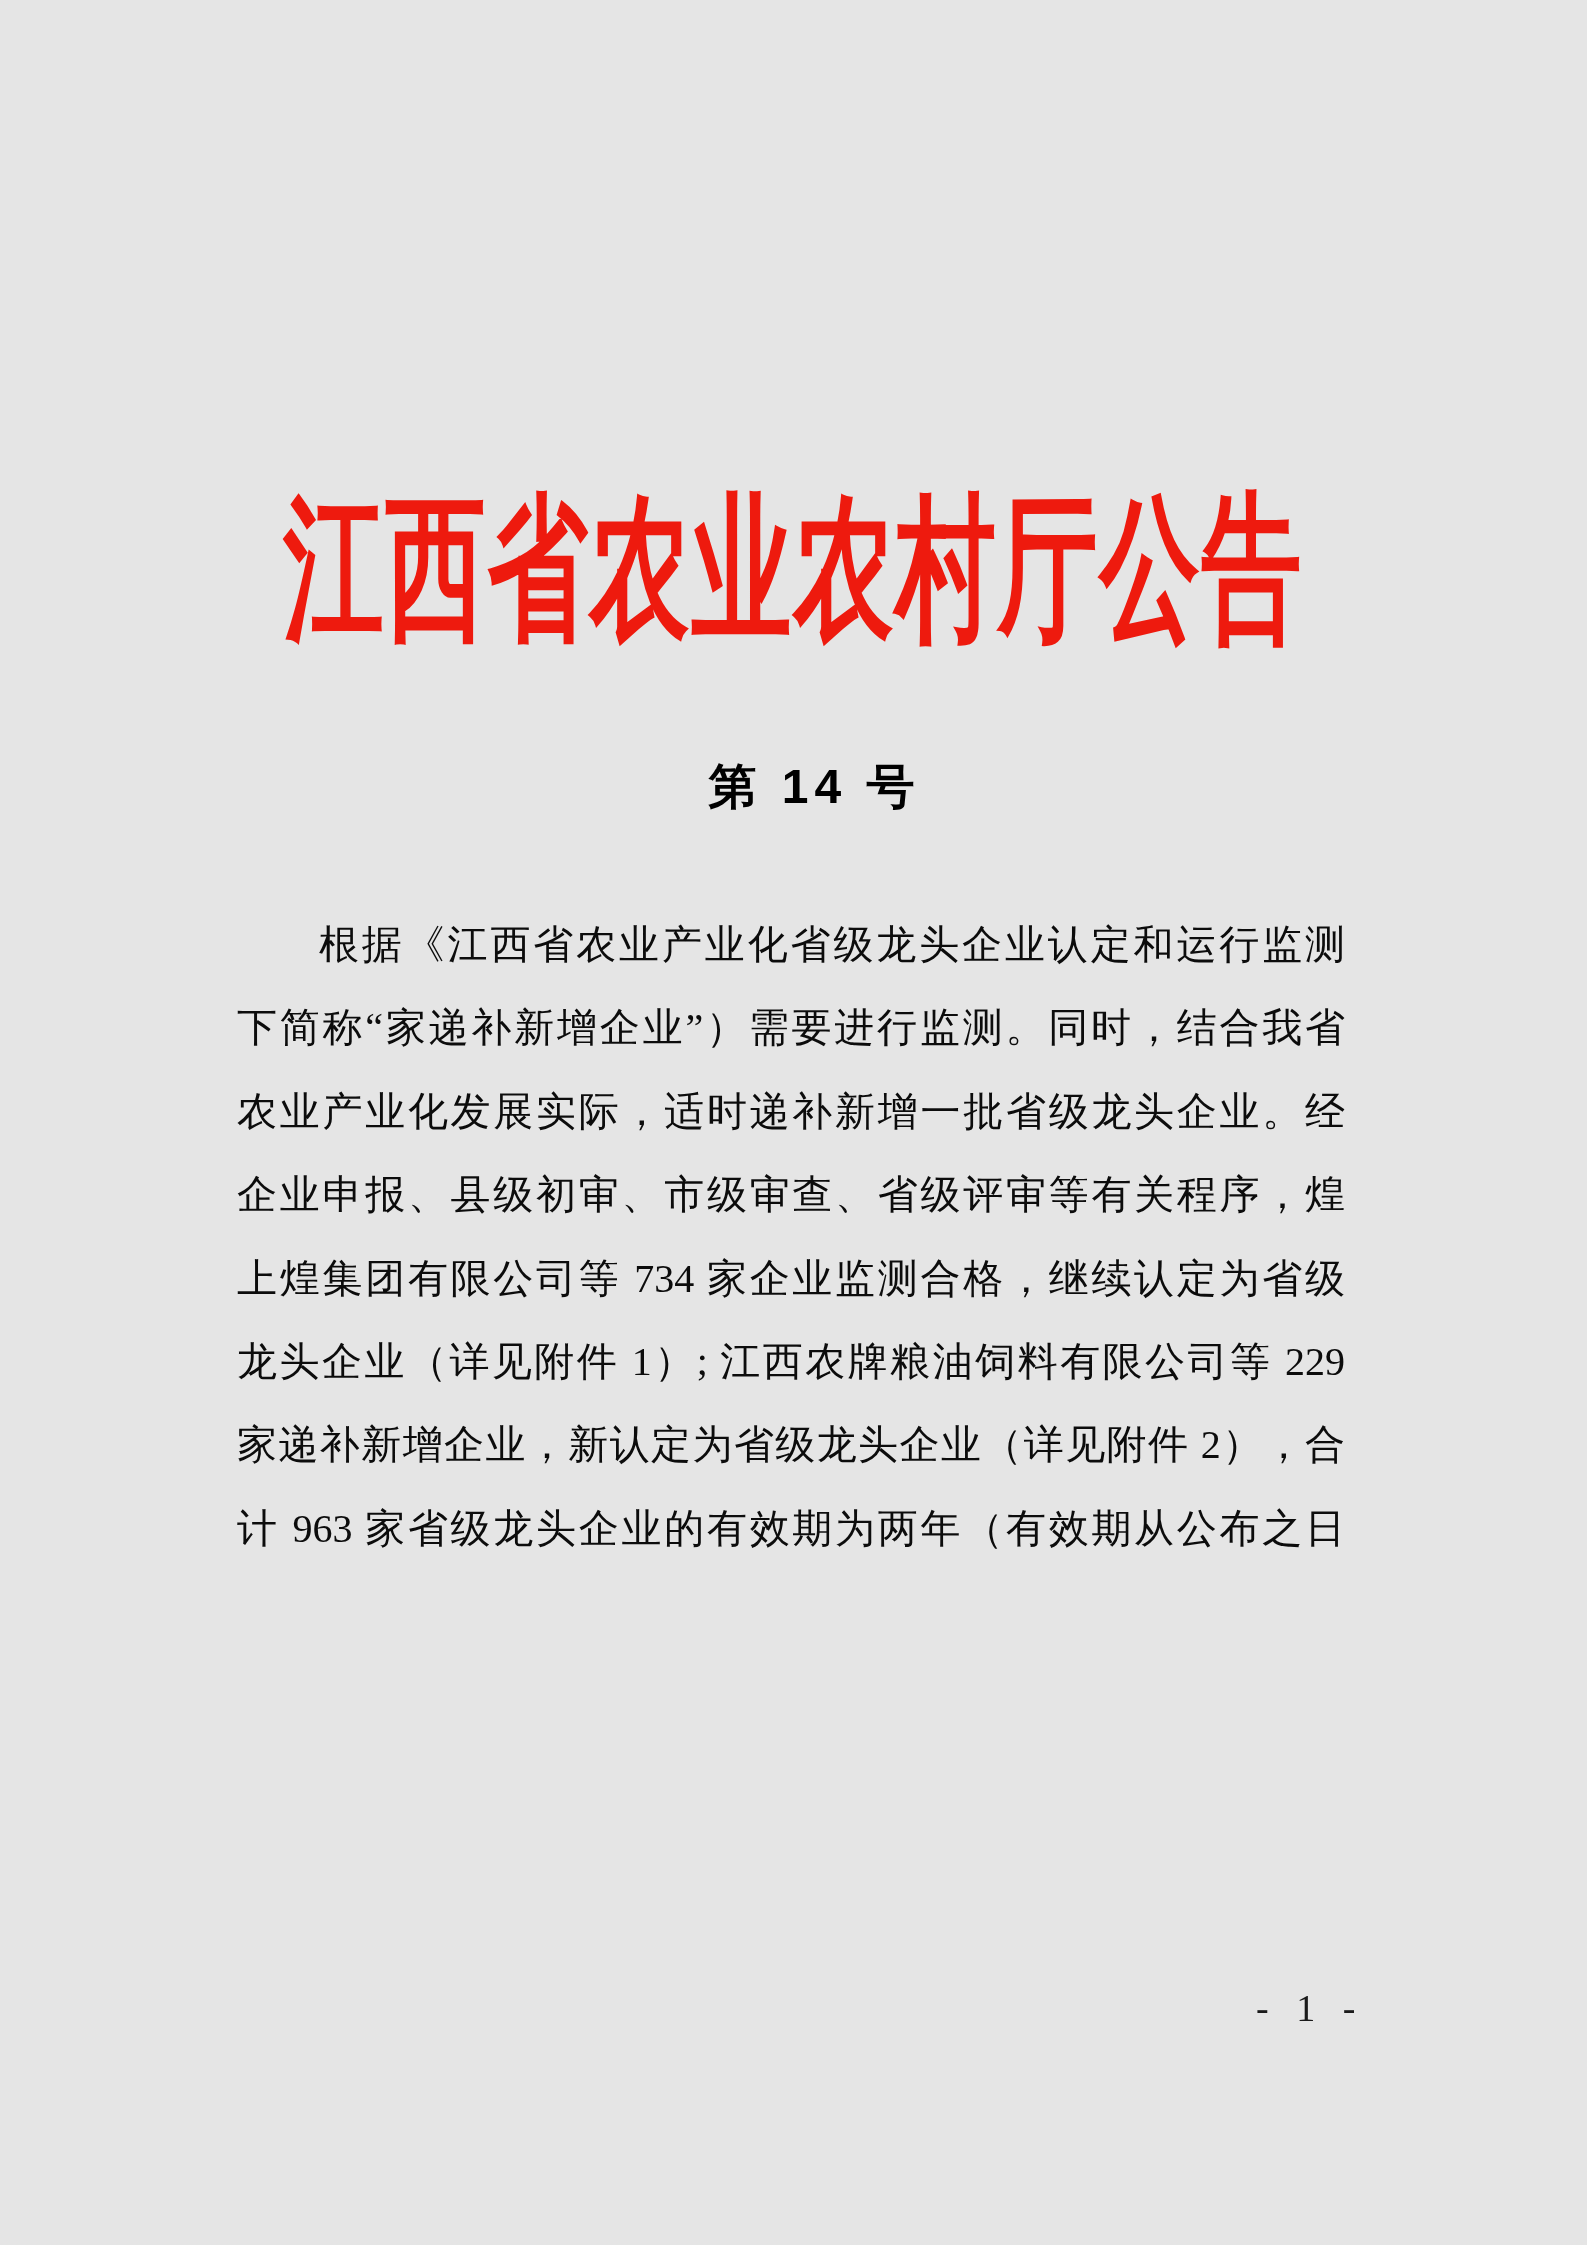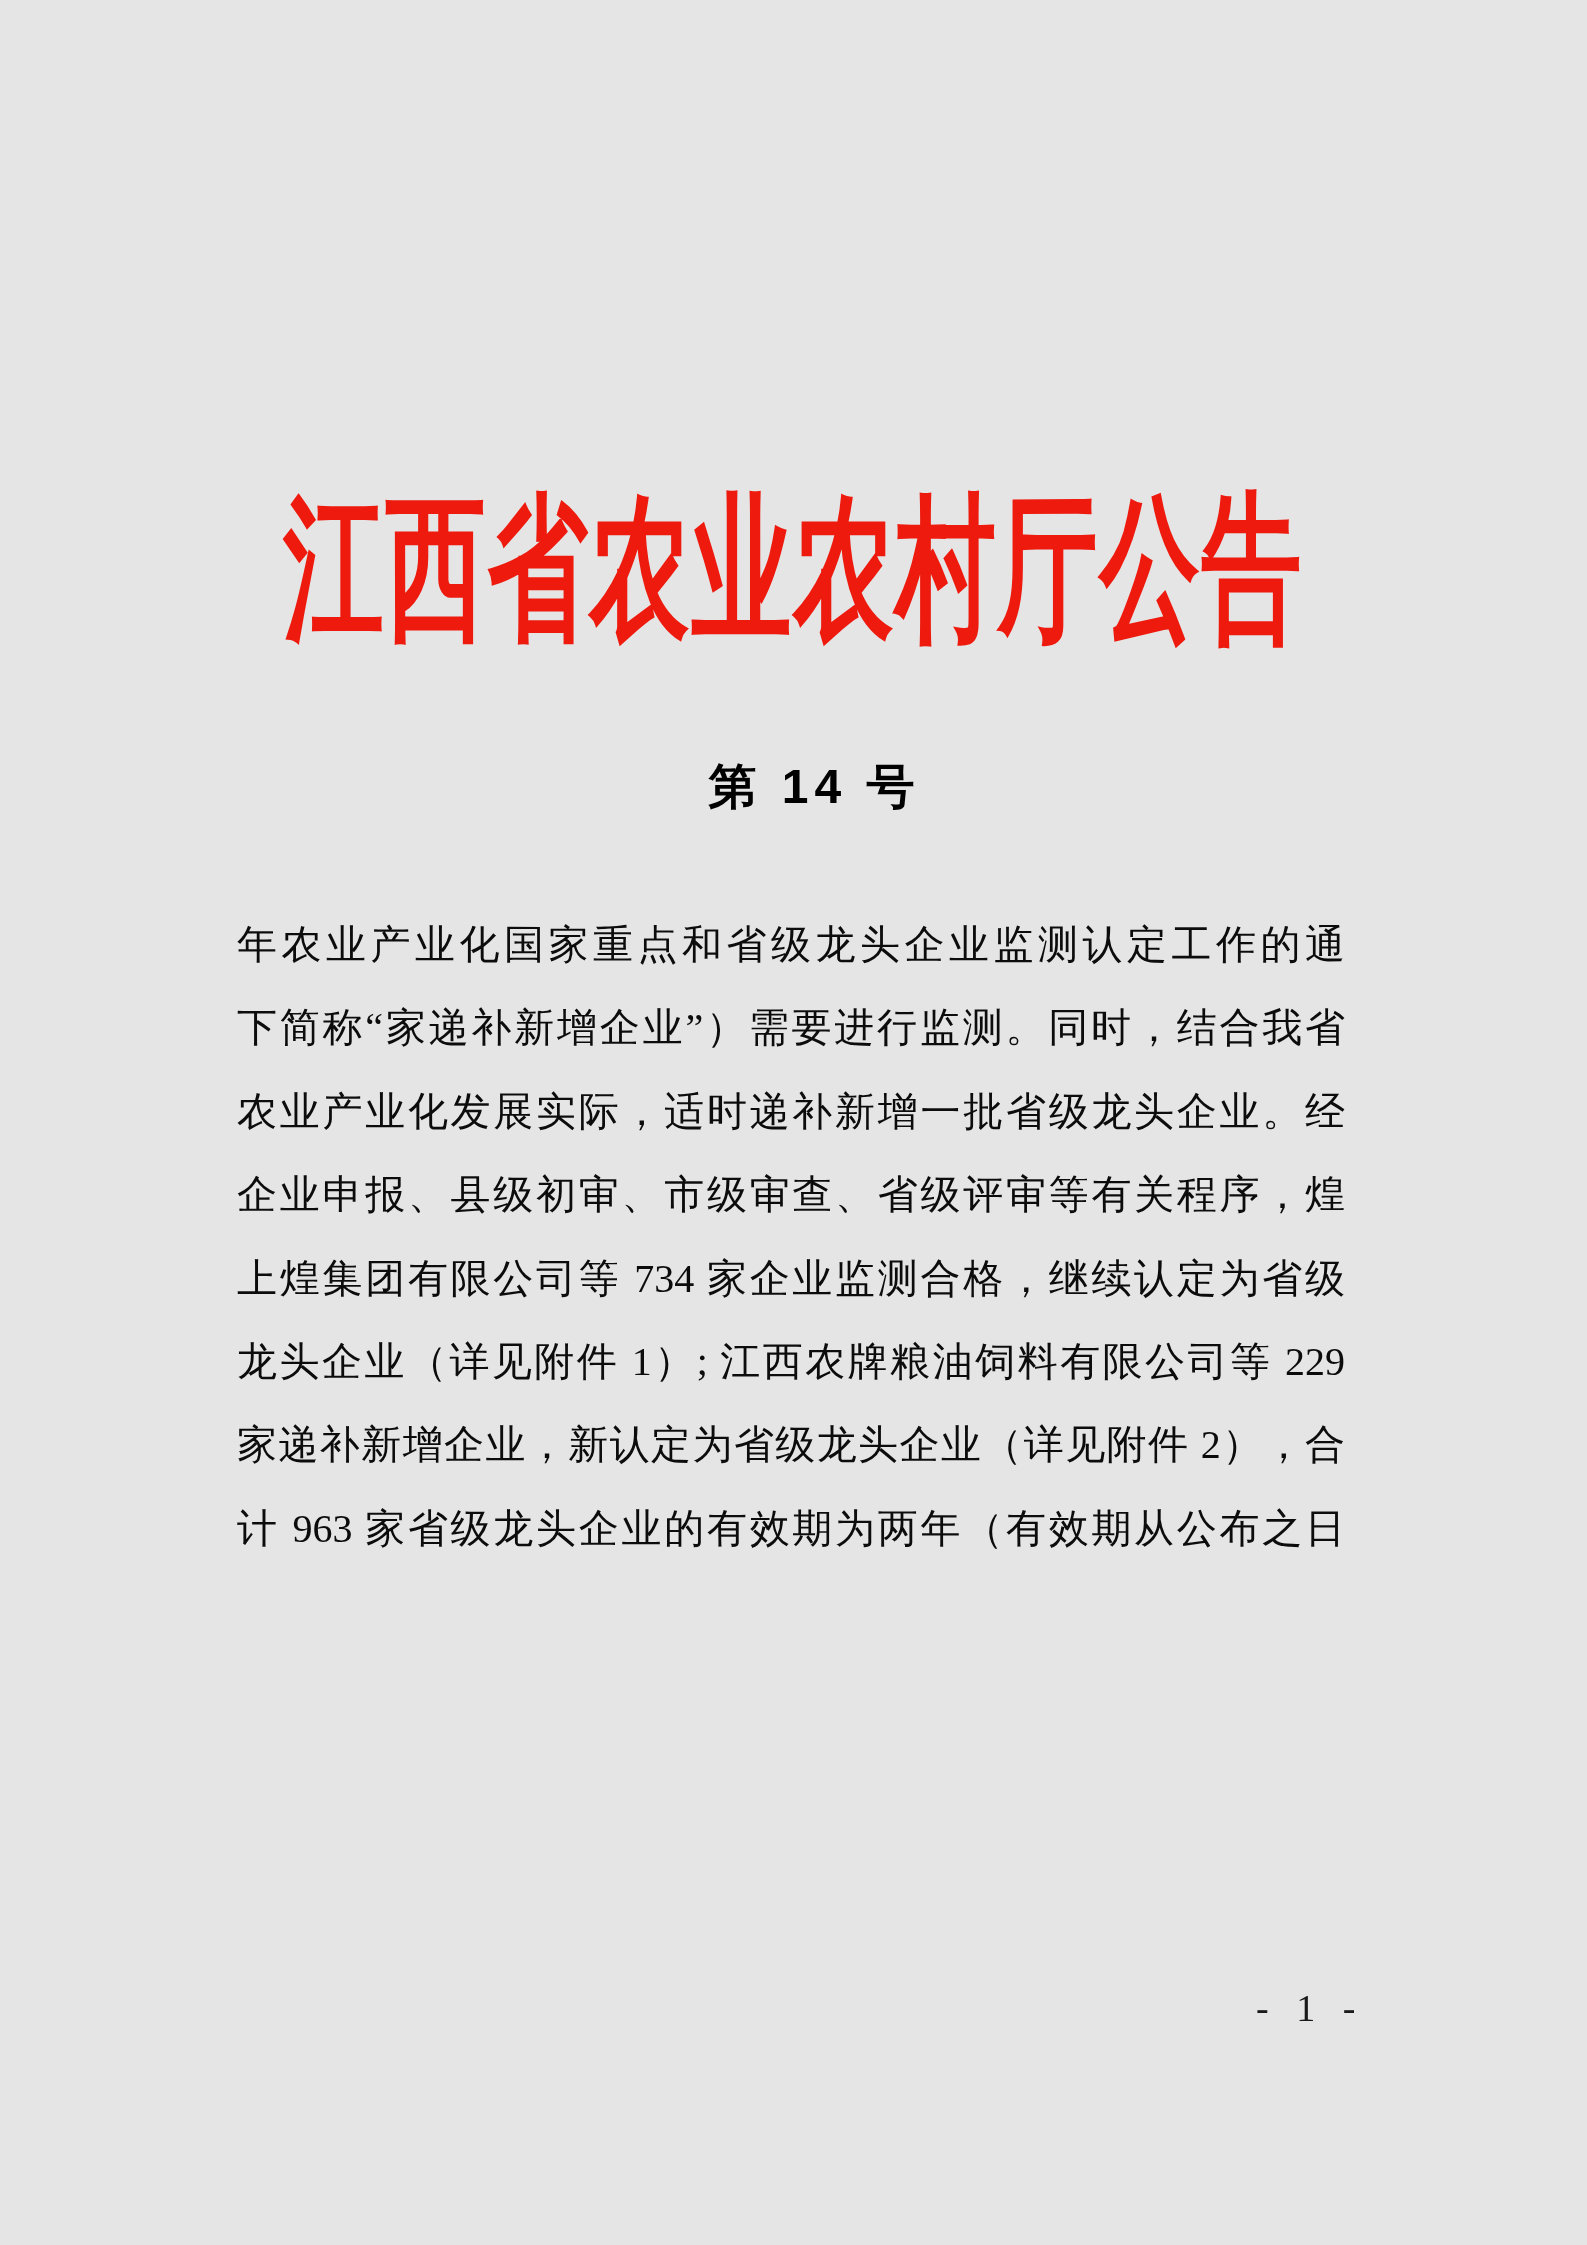--- a/index.html
+++ b/index.html
@@ -87,21 +87,21 @@
 </head>
 <body>
 
 <div class="page">
 
   <h1 class="doc-title">江西省农业农村厅公告</h1>
 
   <div class="issue-no">第 14 号</div>
 
   <div class="body-block">
-    <div class="body-line">年农业产业化国家重点和省级龙头企业监测认定工作的通</div>
+    <div class="body-line indent">根据《江西省农业产业化省级龙头企业认定和运行监测</div>
     <div class="body-line">下简称“家递补新增企业”）需要进行监测。同时，结合我省</div>
     <div class="body-line">农业产业化发展实际，适时递补新增一批省级龙头企业。经</div>
     <div class="body-line">企业申报、县级初审、市级审查、省级评审等有关程序，煌</div>
     <div class="body-line">上煌集团有限公司等 734 家企业监测合格，继续认定为省级</div>
     <div class="body-line">龙头企业（详见附件 1）; 江西农牌粮油饲料有限公司等 229</div>
     <div class="body-line">家递补新增企业，新认定为省级龙头企业（详见附件 2），合</div>
     <div class="body-line">计 963 家省级龙头企业的有效期为两年（有效期从公布之日</div>
   </div>
 
   <div class="page-no">- 1 -</div>

